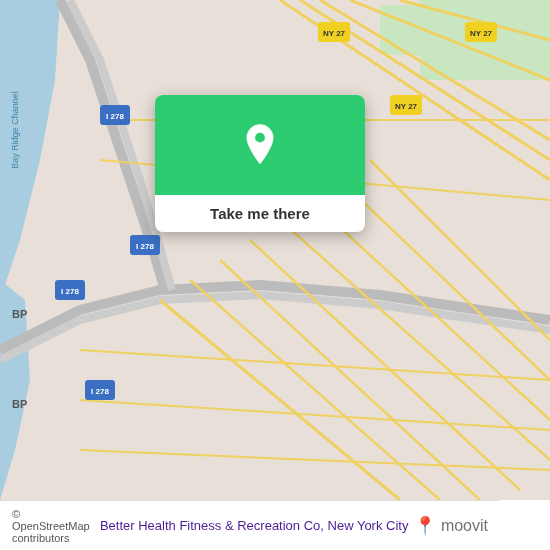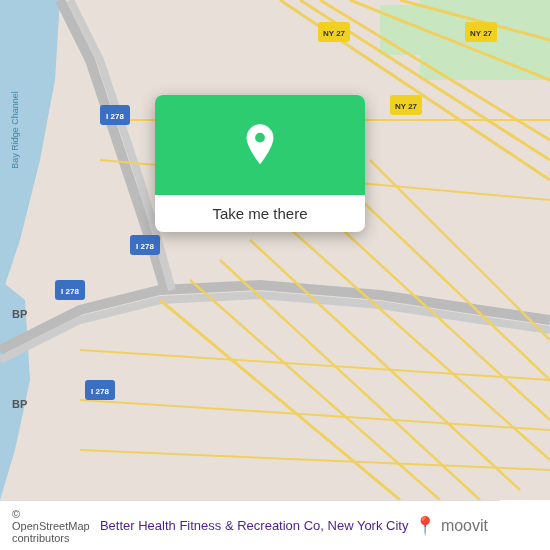--- a/index.html
+++ b/index.html
@@ -50,21 +50,21 @@
     }
 
     #location-pin {
       width: 44px;
       height: 44px;
     }
 
     #popup-label {
       padding: 10px 16px;
       font-size: 15px;
-      font-weight: 400;
+      font-weight: 700;
       color: #333;
       text-align: center;
     }
 
     
     #bottom-bar {
       width: 500px;
       height: 50px;
       background: white;
       display: flex;

